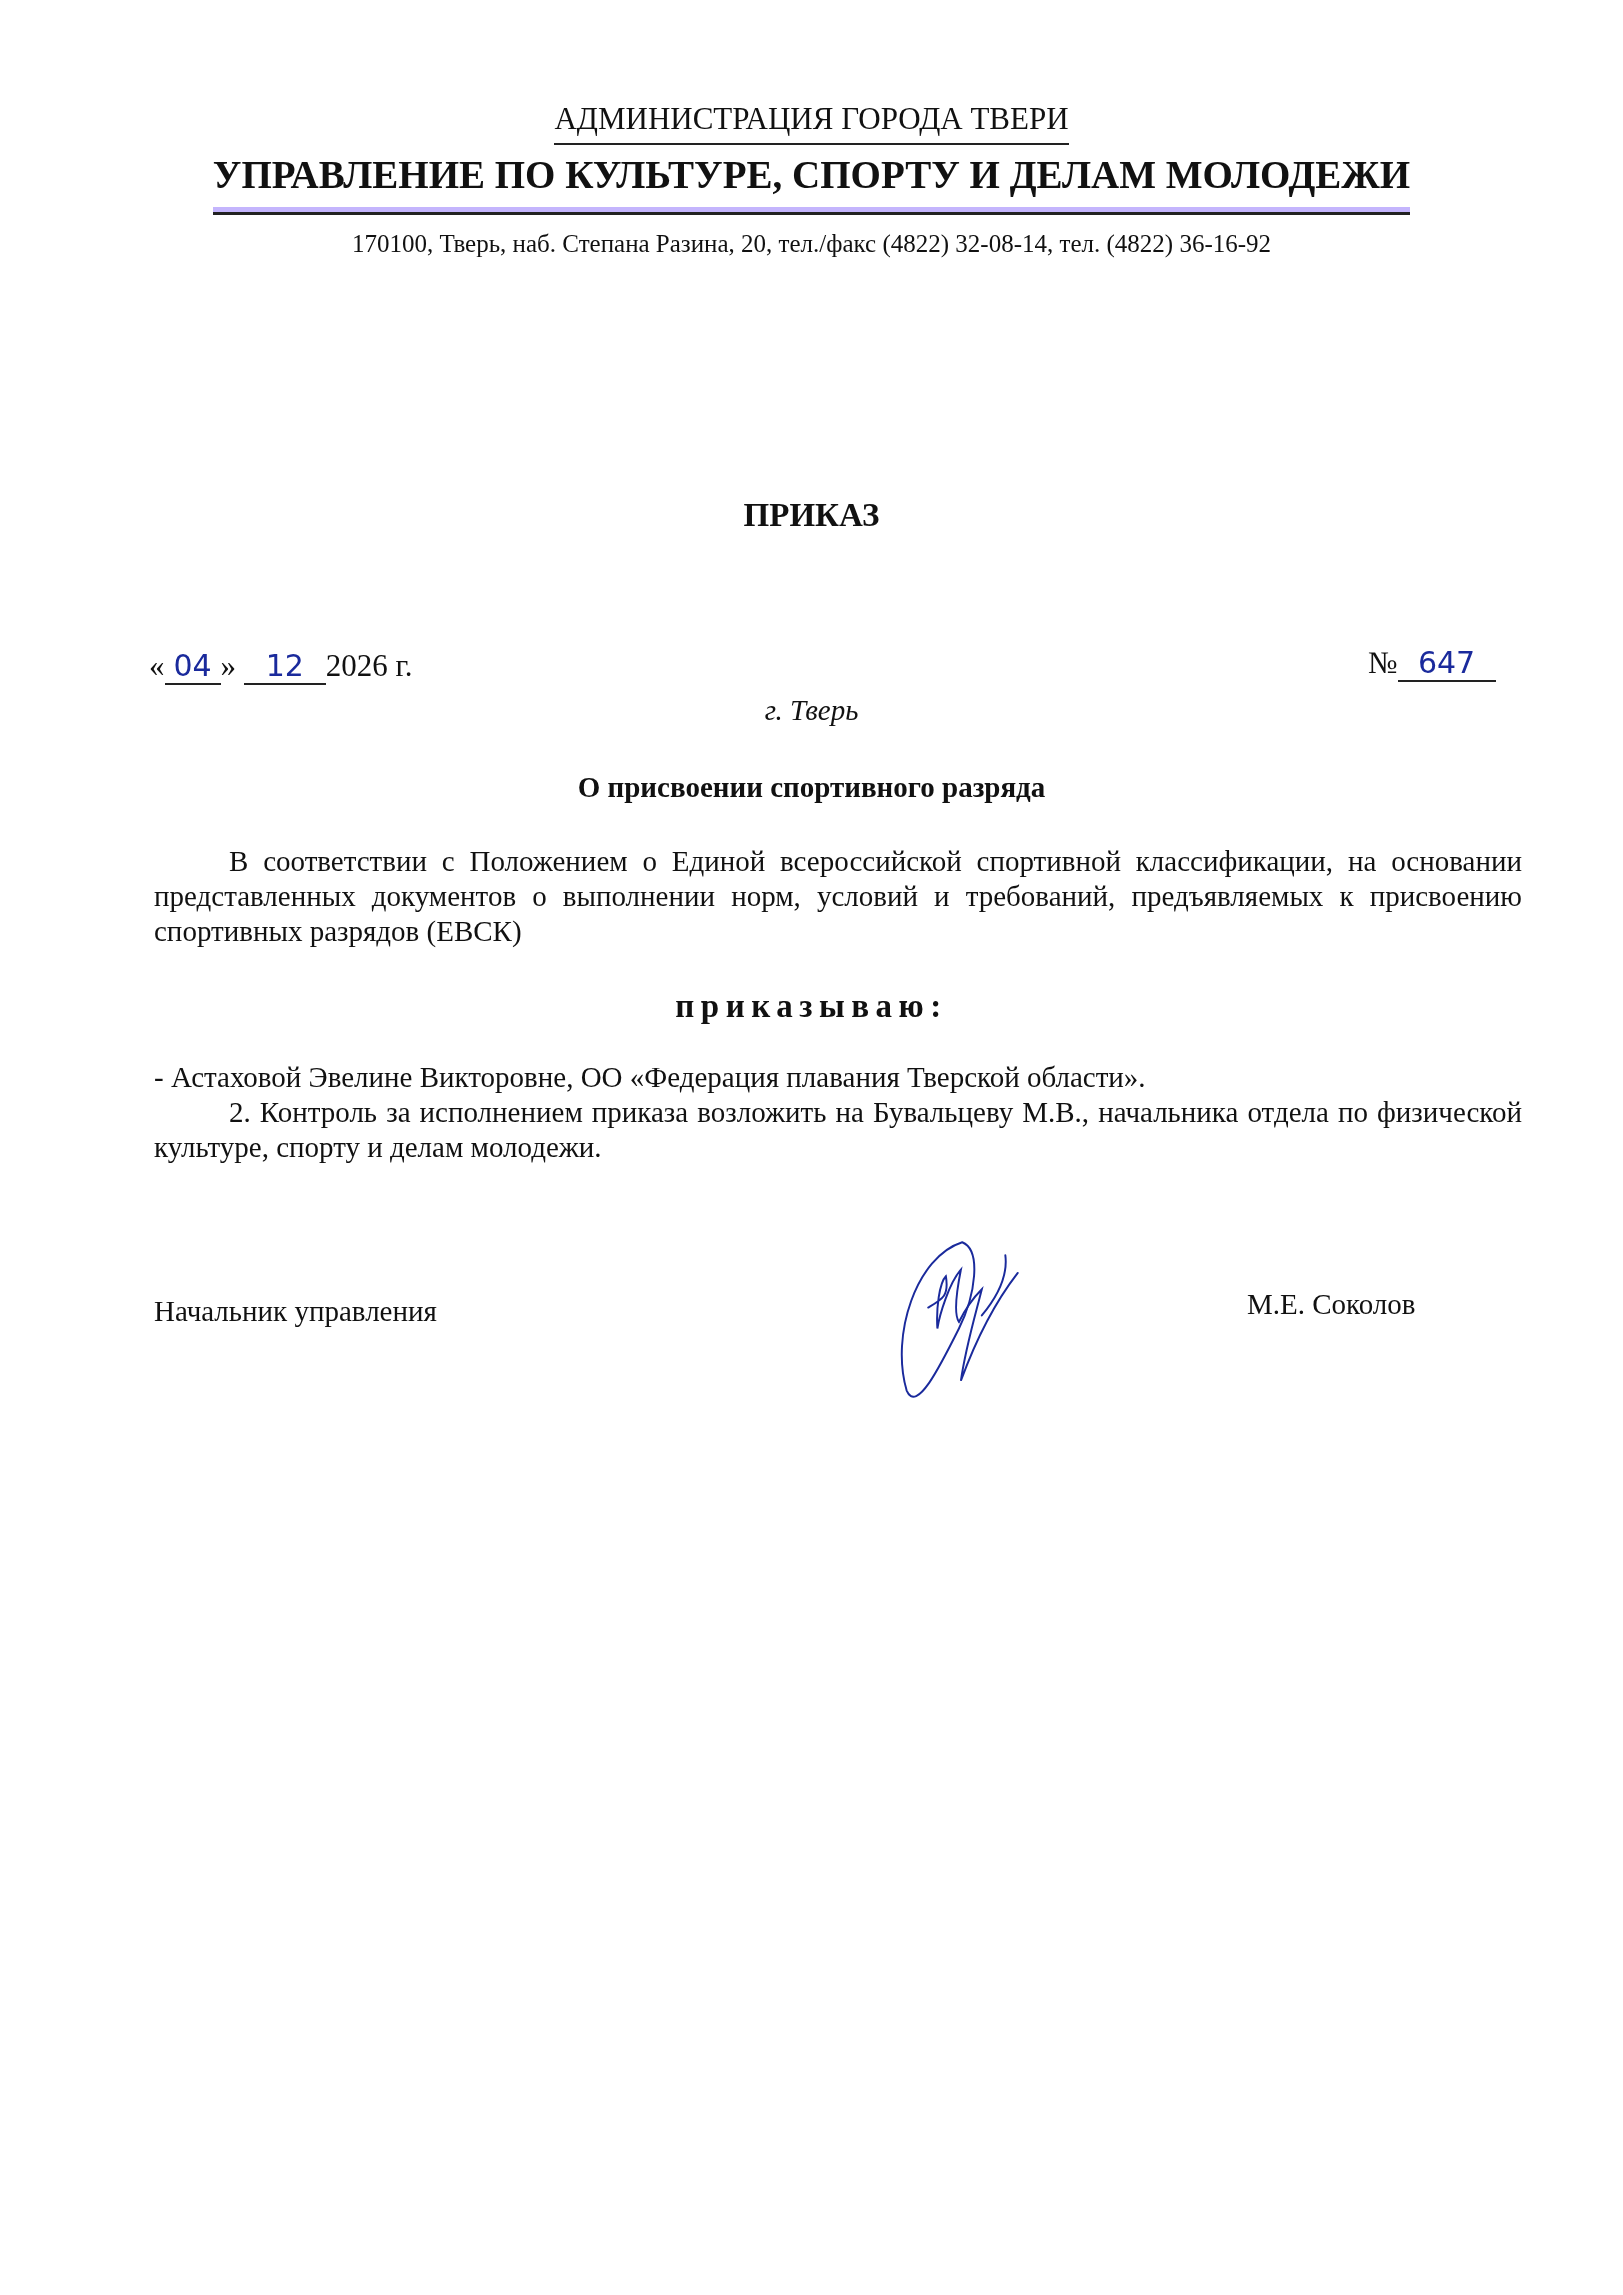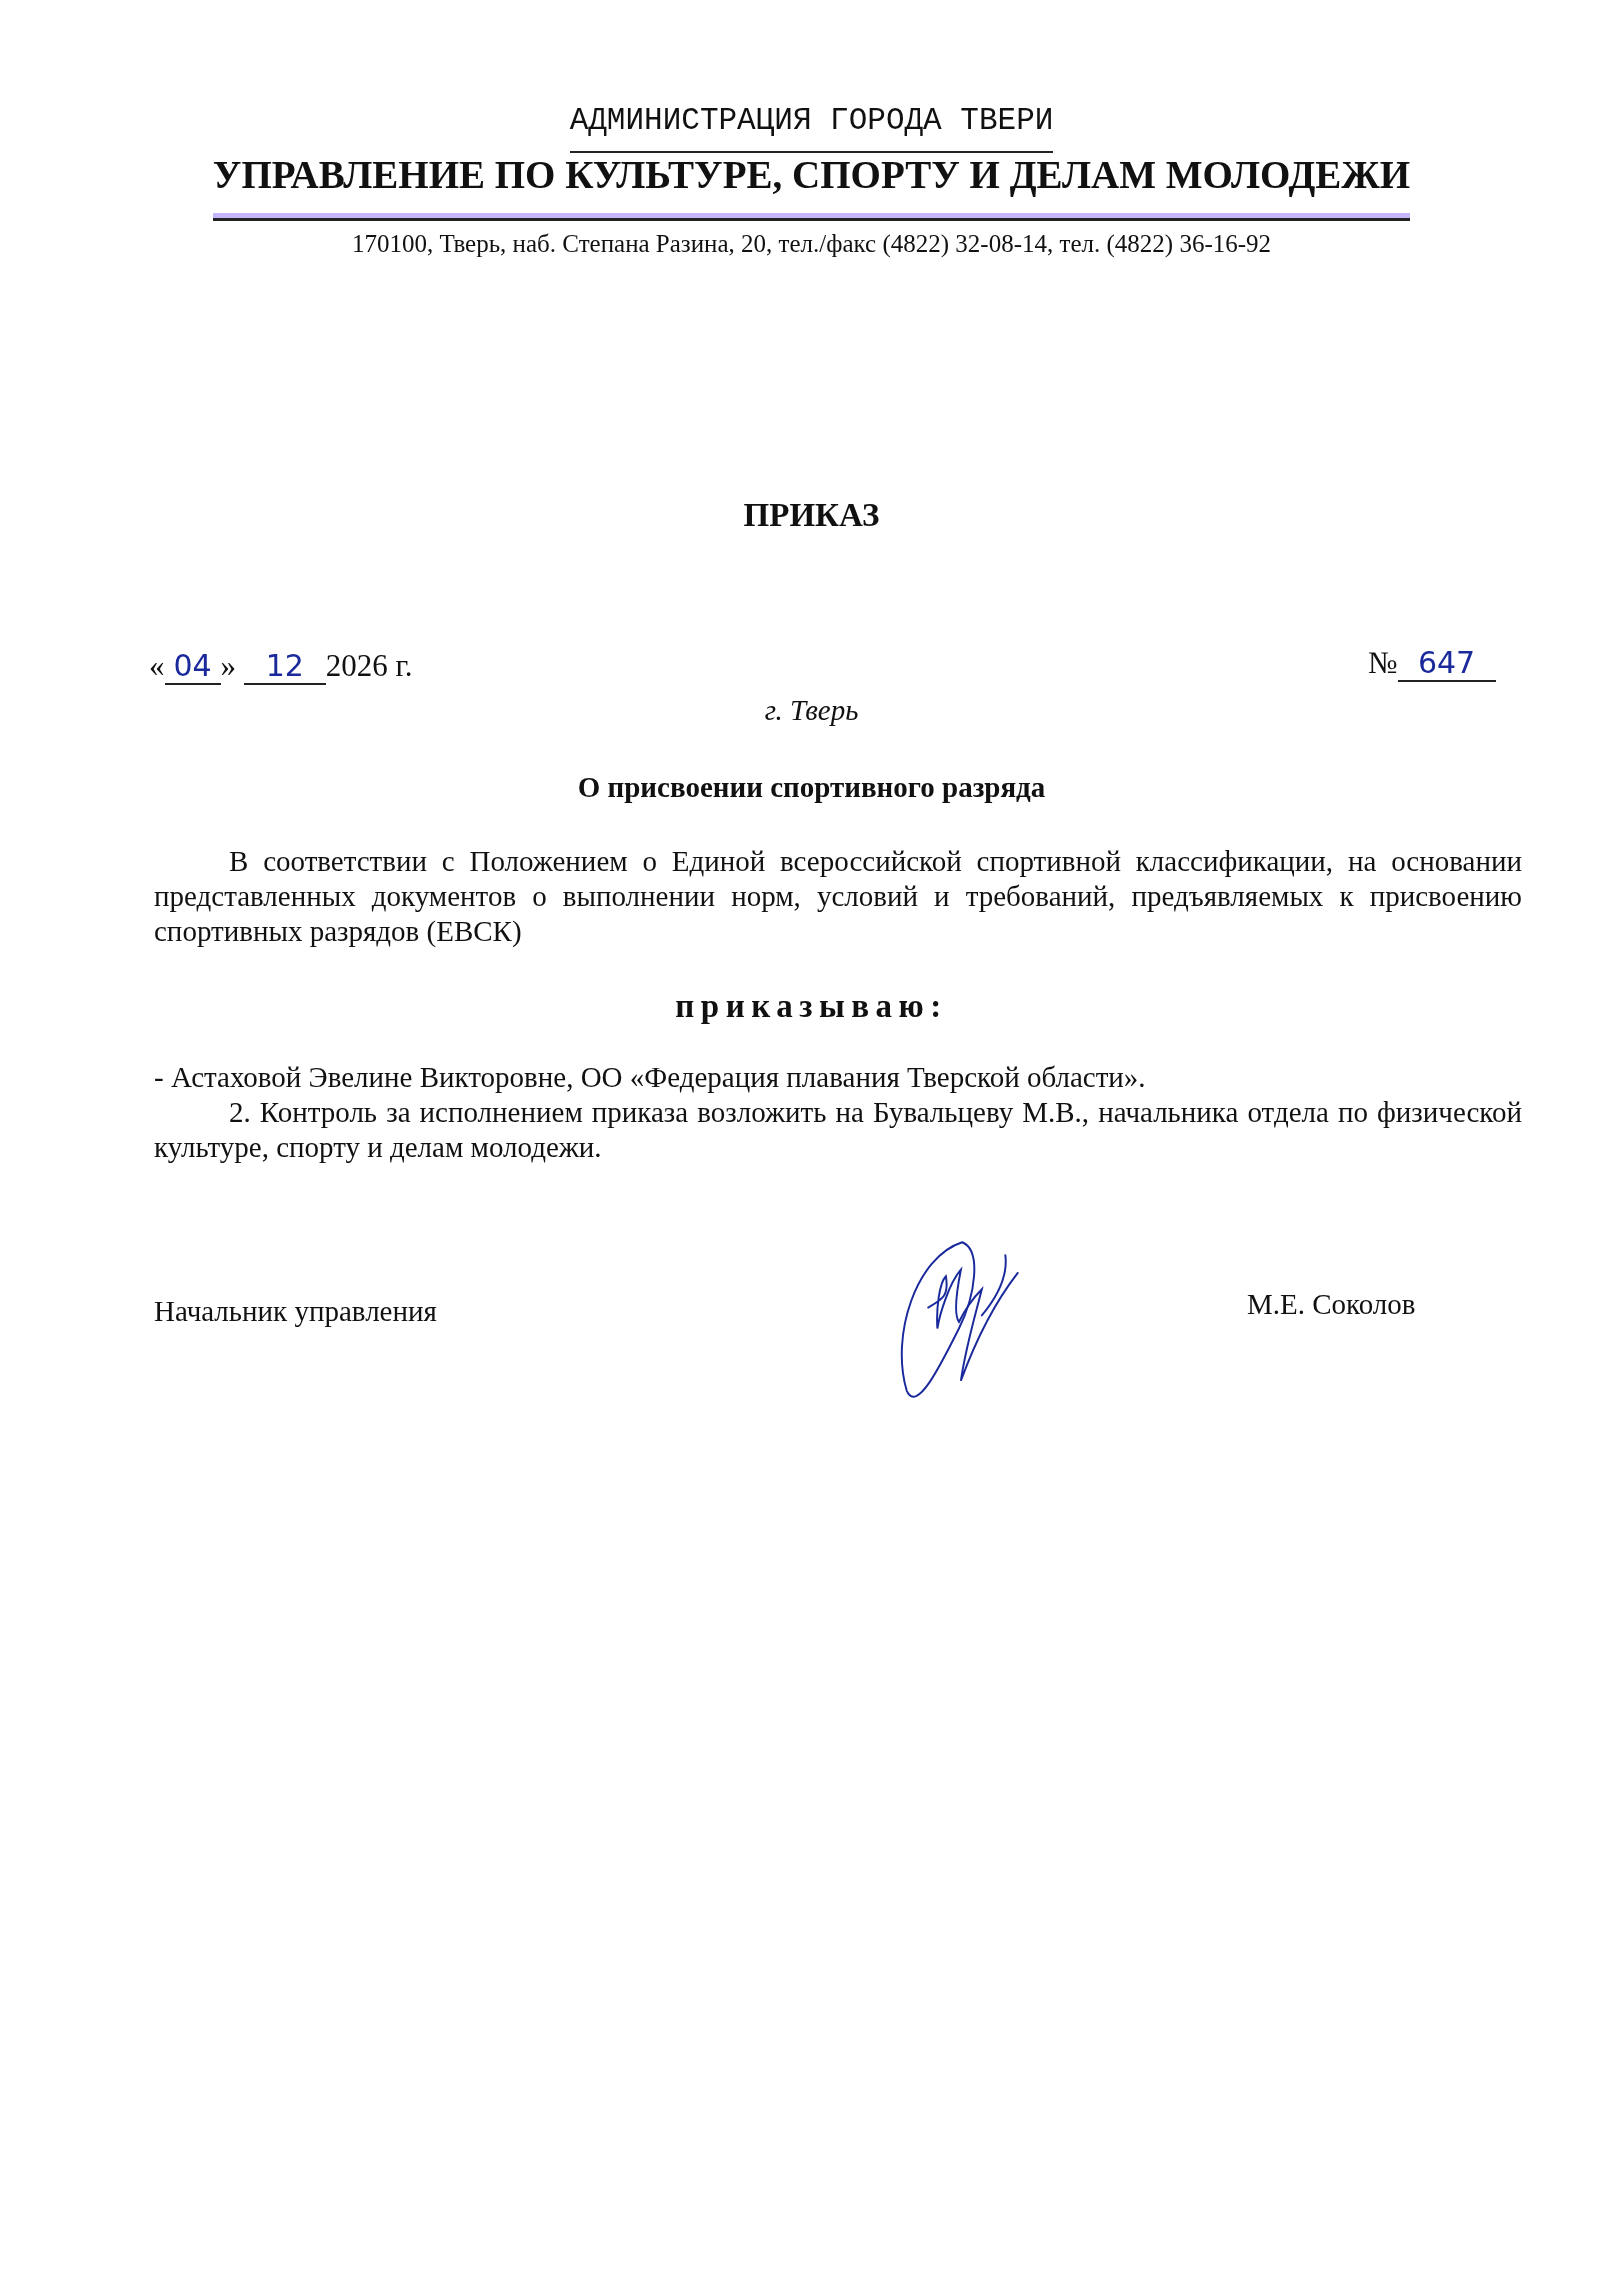--- a/index.html
+++ b/index.html
@@ -1,23 +1,23 @@
 <!DOCTYPE html>
 <html style="font-size:10.5px"><head>
 <meta charset="utf-8">
 <style>
   html, body { margin: 0; padding: 0; background: #ffffff; }
   body { width: 1623px; height: 2295px; position: relative; overflow: hidden;
          font-family: "Liberation Serif", "DejaVu Serif", serif; color: #111; }
   .abs { position: absolute; }
   .center { left: 0; width: 1623px; text-align: center; }
   .hdr1 { top: 101px; font-size: 31px; }
-  .hdr1 span { border-bottom: 2px solid #222; padding-bottom: 13px; font-family: Liberation Mono, monospace; }
+  .hdr1 span { border-bottom: 2px solid #222; padding-bottom: 7px; }
   .hdr2 { top: 152px; font-size: 39px; font-weight: bold; }
-  .hdr2 span { display: inline-block; border-bottom: 5px solid #c4b5fd; padding-bottom: 16px; position: relative; }
+  .hdr2 span { display: inline-block; border-bottom: 5px solid #c4b5fd; padding-bottom: 10px; position: relative; }
   .hdr2 span::after { content: ""; position: absolute; left: 0; right: 0; bottom: -7.9px; border-bottom: 3.3px solid #222; }
   .addr { top: 230px; font-size: 25px; }
   .title { top: 497px; font-size: 33px; font-weight: bold; }
   .dateline { top: 648px; left: 149px; font-size: 31px; white-space: nowrap; }
   .hand { color: #1a2a9c; font-family: "DejaVu Sans", sans-serif; font-size: 30px; }
   .blank { display: inline-block; border-bottom: 2px solid #222; text-align: center; }
   .numline { top: 645px; left: 1368px; font-size: 31px; white-space: nowrap; }
   .city { top: 694px; font-size: 29px; font-style: italic; }
   .subject { top: 771px; font-size: 29px; font-weight: bold; text-align: center; }
   .body { left: 154px; width: 1368px; font-size: 29px; line-height: 35px; text-align: justify; }

